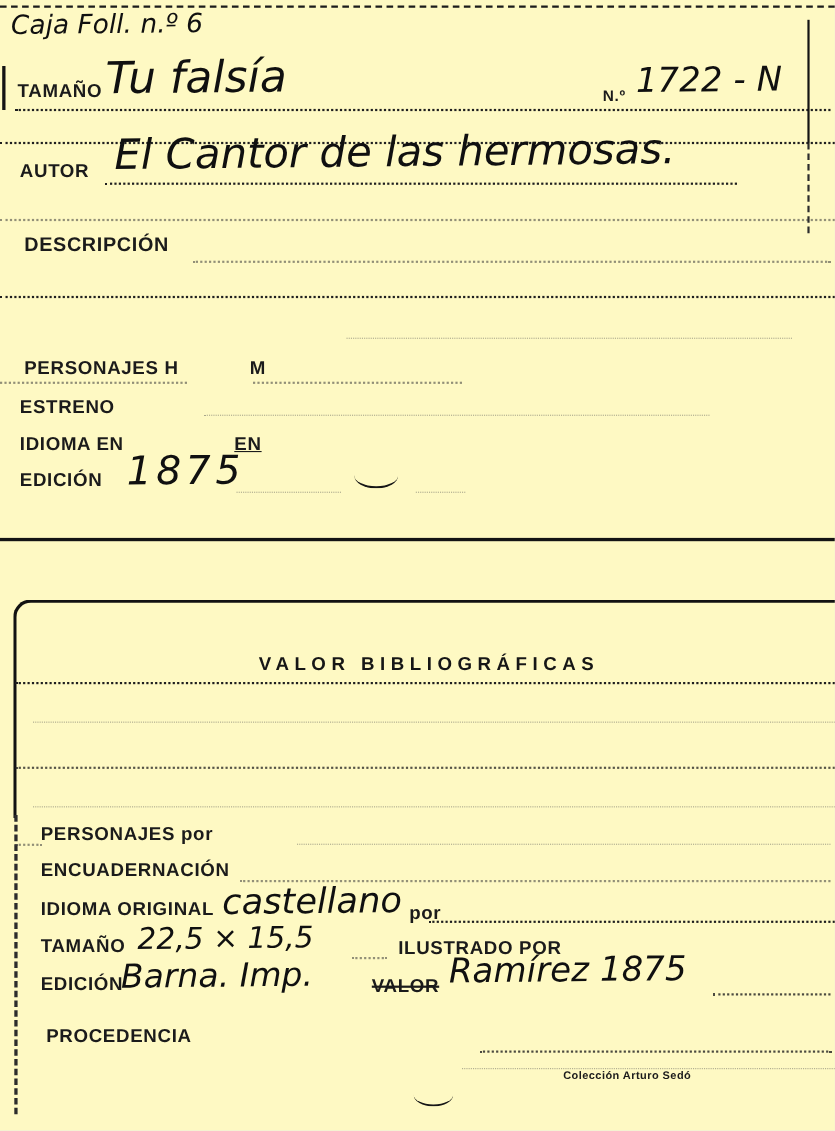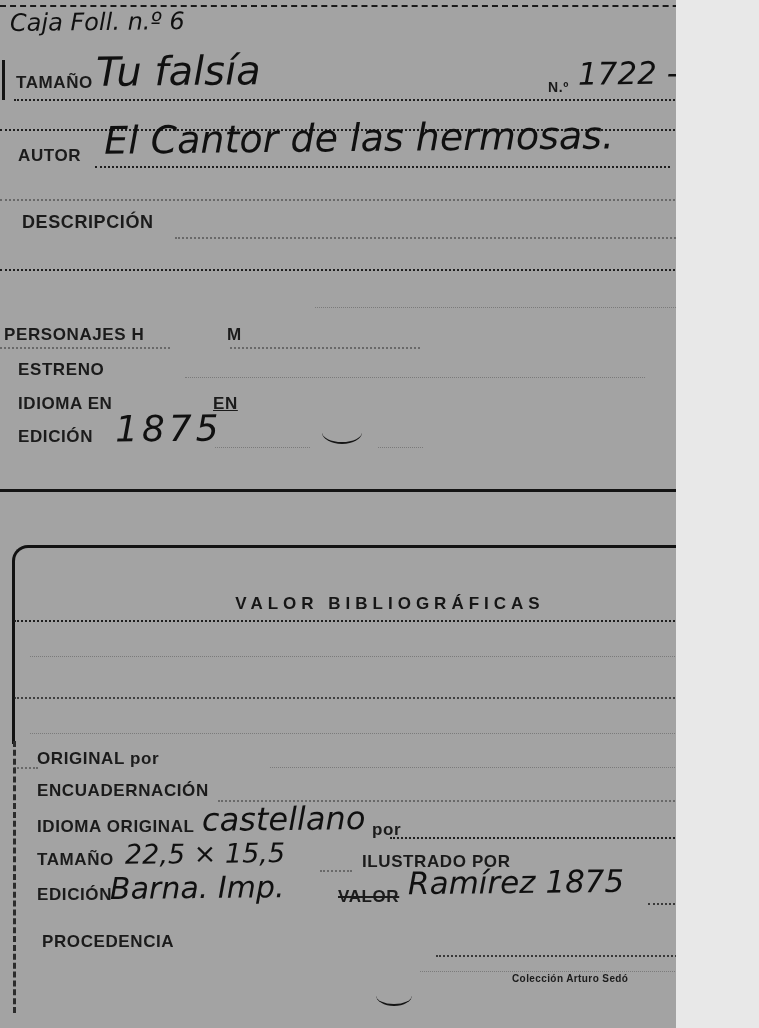--- a/index.html
+++ b/index.html
@@ -1,16 +1,16 @@
 <!DOCTYPE html>
 <html><head>
 <meta charset="utf-8">
 <style>
   html,body{margin:0;padding:0;background:#e8e8e8;}
-  .page{position:relative;width:676px;height:1028px;background:#a3a3a3;overflow:hidden;
+  .page{position:relative;width:759px;height:1028px;background:#fef9c3;overflow:hidden;
         font-family:"Liberation Sans", sans-serif;color:#161616;}
   .lbl{position:absolute;font-weight:700;font-size:17px;letter-spacing:.6px;white-space:nowrap;color:#1b1b1b;}
   .lbl.small{font-size:14px;}
   .hand{position:absolute;font-family:"DejaVu Sans", sans-serif;font-style:italic;
         color:#101010;white-space:nowrap;transform:rotate(-.6deg);}
   .dots{position:absolute;height:0;border-top:2px dotted #1f1f1f;}
   .dots.sparse{border-top:2px dotted #3a3a3a;opacity:.55;}
   .dots.faint{border-top:1.5px dotted #555;opacity:.5;}
   .dash{position:absolute;height:0;border-top:2px dashed #1b1b1b;}
   .solid{position:absolute;background:#141414;}
@@ -51,21 +51,21 @@
     <div class="hand" style="left:104px;top:116px;font-size:38px;">El Cantor de las hermosas.</div>
     <div class="dots" style="left:95px;top:166px;width:575px;"></div>
 
     <div class="dots sparse" style="left:0;top:199px;width:759px;"></div>
 
     <div class="lbl" style="left:22px;top:212px;font-size:18px;">DESCRIPCIÓN</div>
     <div class="dots sparse" style="left:175px;top:237px;width:580px;"></div>
     <div class="dots" style="left:0;top:269px;width:759px;"></div>
     <div class="dots faint" style="left:315px;top:307px;width:405px;"></div>
 
-    <div class="lbl" style="left:4px;top:325px;">PERSONAJES H</div>
+    <div class="lbl" style="left:22px;top:325px;">PERSONAJES H</div>
     <div class="lbl" style="left:227px;top:325px;">M</div>
     <div class="dots sparse" style="left:0;top:347px;width:170px;"></div>
     <div class="dots sparse" style="left:230px;top:347px;width:190px;"></div>
 
     <div class="lbl" style="left:18px;top:360px;">ESTRENO</div>
     <div class="dots faint" style="left:185px;top:377px;width:460px;"></div>
 
     <div class="lbl" style="left:18px;top:394px;">IDIOMA EN</div>
     <div class="lbl" style="left:213px;top:394px;text-decoration:underline;">EN</div>
 
@@ -82,21 +82,21 @@
     <div class="card2-border"></div>
     <div class="vdash" style="left:13px;top:741px;height:272px;border-left-width:3px;"></div>
 
     <div class="center-head" style="top:594px;">VALOR BIBLIOGRÁFICAS</div>
     <div class="dots" style="left:14px;top:620px;width:745px;"></div>
 
     <div class="dots faint" style="left:30px;top:656px;width:729px;"></div>
     <div class="dots" style="left:14px;top:697px;width:745px;opacity:.75;"></div>
     <div class="dots faint" style="left:30px;top:733px;width:729px;"></div>
 
-    <div class="lbl" style="left:37px;top:749px;">ORIGINAL por</div>
+    <div class="lbl" style="left:37px;top:749px;">PERSONAJES por</div>
     <div class="dots sparse" style="left:14px;top:767px;width:24px;"></div>
     <div class="dots faint" style="left:270px;top:767px;width:485px;"></div>
 
     <div class="lbl" style="left:37px;top:781px;">ENCUADERNACIÓN</div>
     <div class="dots sparse" style="left:218px;top:800px;width:537px;"></div>
 
     <div class="lbl" style="left:37px;top:817px;">IDIOMA ORIGINAL</div>
     <div class="hand" style="left:202px;top:800px;font-size:32px;">castellano</div>
     <div class="lbl" style="left:372px;top:820px;text-transform:none;">por</div>
     <div class="dots" style="left:390px;top:837px;width:369px;"></div>

